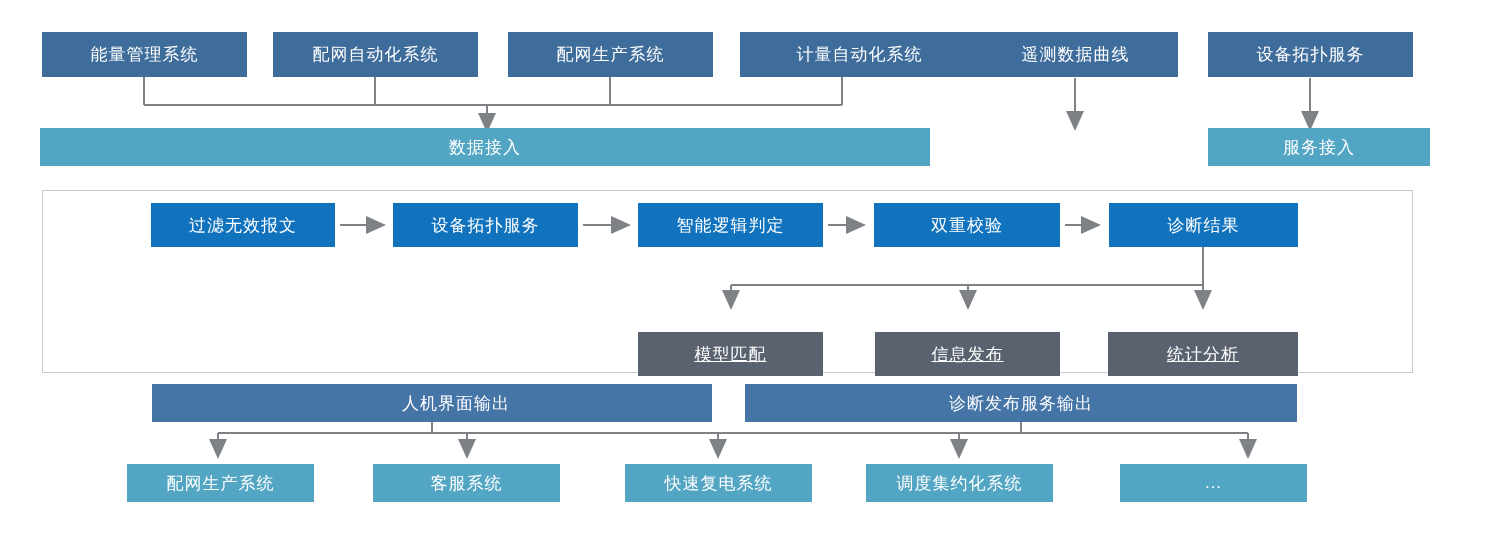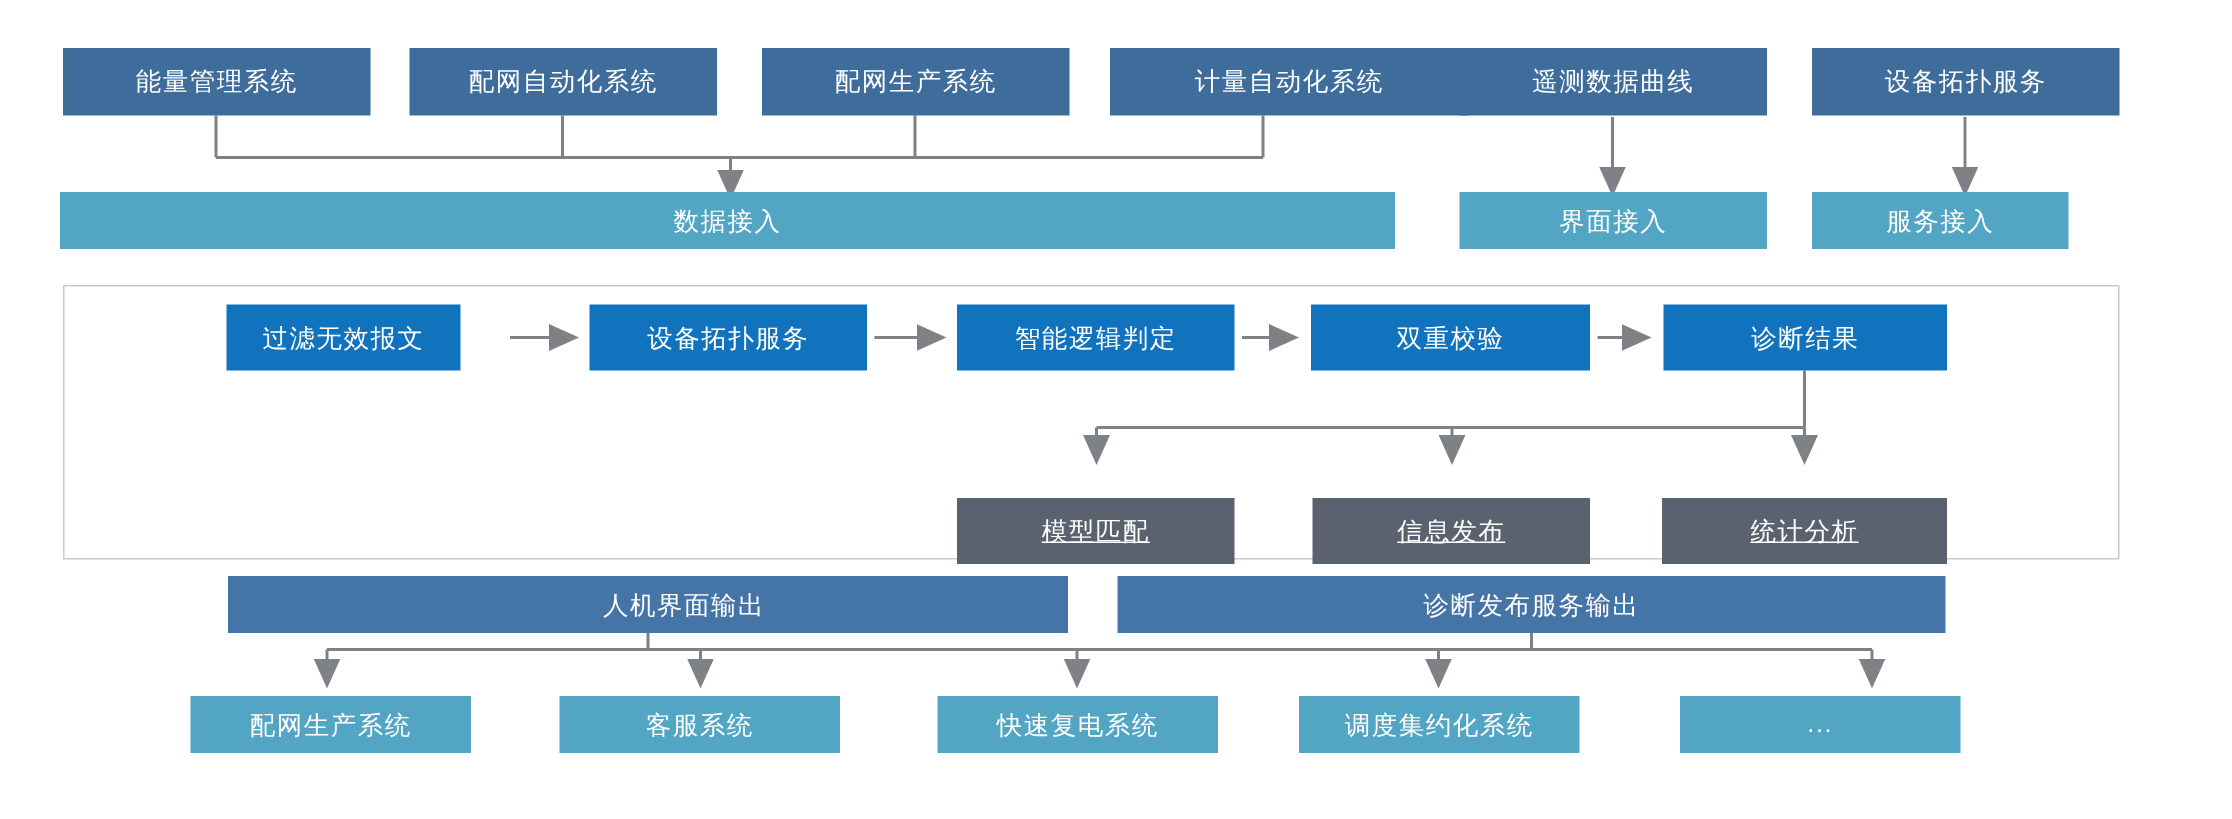--- a/index.html
+++ b/index.html
@@ -92,26 +92,25 @@
   </svg>
 
   <div class="box c-source" style="left:42px;width:205px;">能量管理系统</div>
   <div class="box c-source" style="left:273px;width:205px;">配网自动化系统</div>
   <div class="box c-source" style="left:508px;width:205px;">配网生产系统</div>
   <div class="box c-source" style="left:740px;width:239px;">计量自动化系统</div>
   <div class="box c-source" style="left:973px;width:205px;">遥测数据曲线</div>
   <div class="box c-source" style="left:1208px;width:205px;">设备拓扑服务</div>
 
   <div class="box c-access" style="left:40px;width:890px;">数据接入</div>
-  <div class="box c-access" style="left:973px;width:205px;">界面接入</div>
-  <div class="box c-access" style="left:1208px;width:171px;">服务接入</div>
+  <div class="box c-access" style="left:1208px;width:222px;">服务接入</div>
 
   <div id="process-container"></div>
 
-  <div class="box c-process" style="left:151px;width:156px;">过滤无效报文</div>
+  <div class="box c-process" style="left:151px;width:184px;">过滤无效报文</div>
   <div class="box c-process" style="left:393px;width:185px;">设备拓扑服务</div>
   <div class="box c-process" style="left:638px;width:185px;">智能逻辑判定</div>
   <div class="box c-process" style="left:874px;width:186px;">双重校验</div>
   <div class="box c-process" style="left:1109px;width:189px;">诊断结果</div>
 
   <div class="box c-analysis" style="left:638px;width:185px;">模型匹配</div>
   <div class="box c-analysis" style="left:875px;width:185px;">信息发布</div>
   <div class="box c-analysis" style="left:1108px;width:190px;">统计分析</div>
 
   <div class="box c-output" style="left:152px;width:560px;padding-left:48px;">人机界面输出</div>

